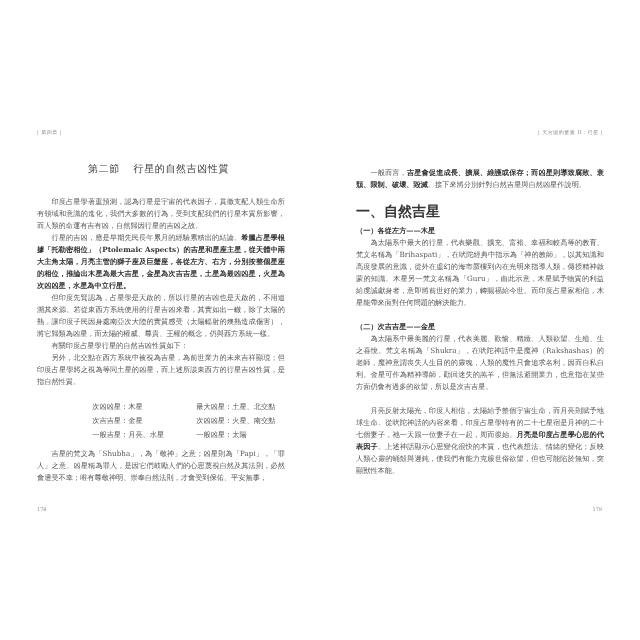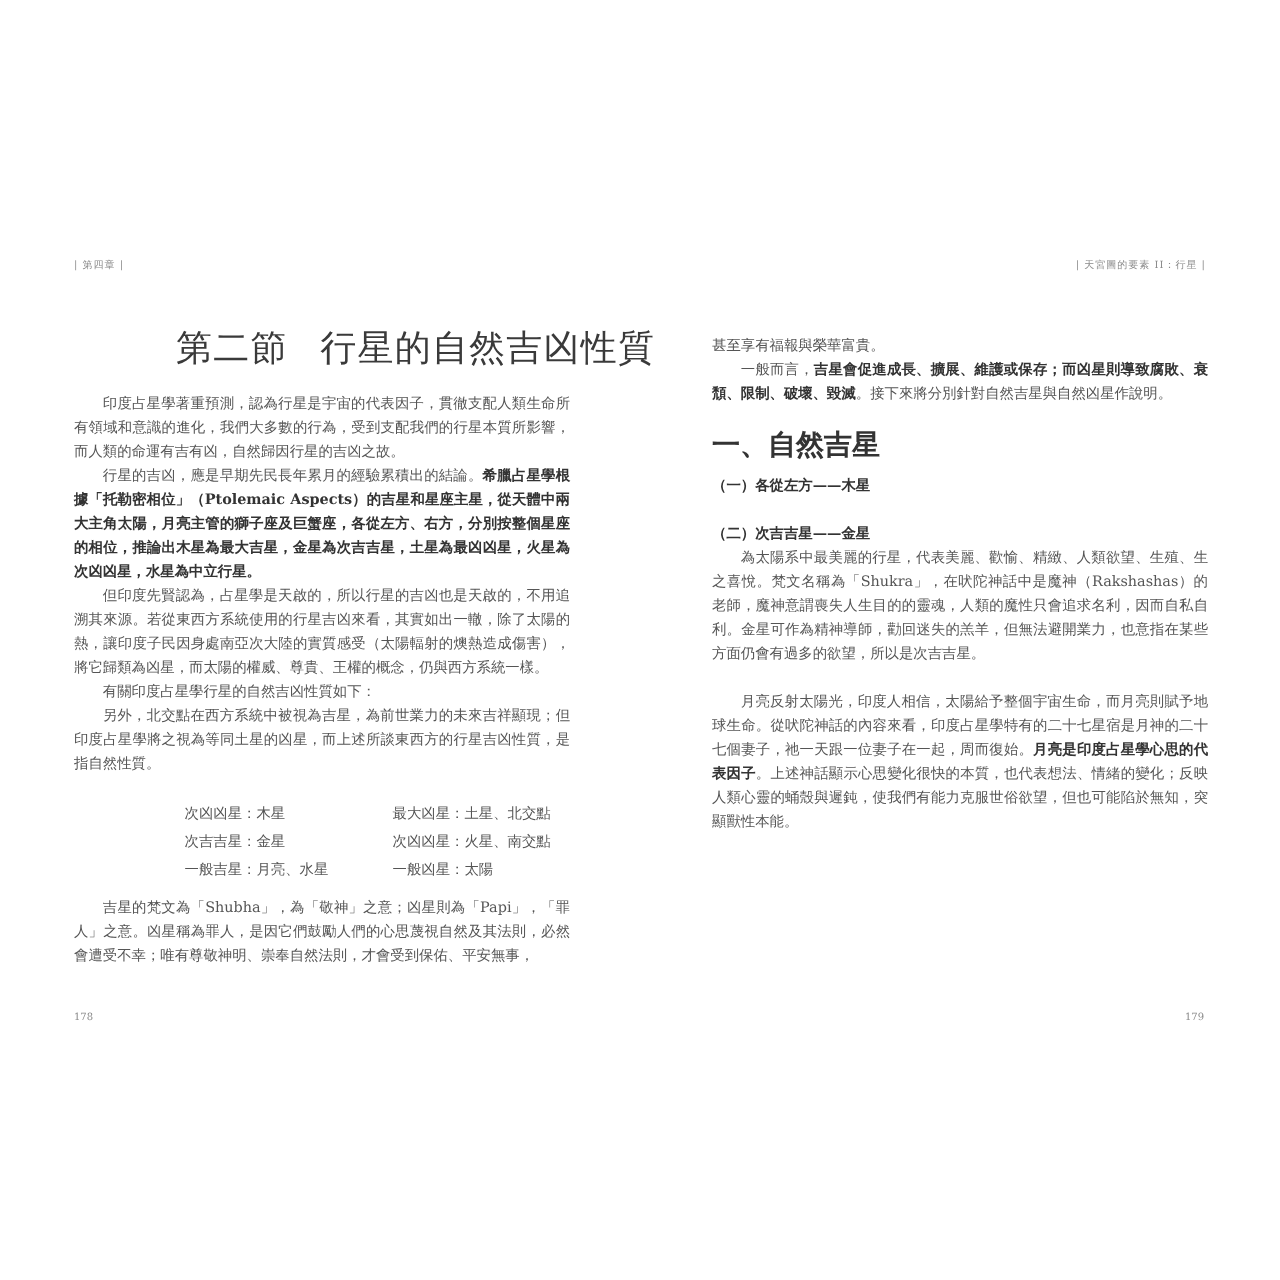--- a/index.html
+++ b/index.html
@@ -16,21 +16,21 @@
   .page.right .running-head { right:37px; }
   .folio { position:absolute; top:506px; font-size:5px; color:#8a8a8a; }
   .page.left .folio { left:37px; }
   .page.right .folio { right:38px; }
 
   .body-text { position:absolute; font-size:7.2px; line-height:12px; color:#555; text-align:justify; }
   .page.left .body-text { left:37px; width:248px; top:196px; }
   .page.right .body-text { left:356px; width:248px; top:167px; }
   .page.right .body-text { left:36px; }
 
-  .section-title { position:absolute; left:88px; top:162px; font-size:18px; color:#3a3a3a; letter-spacing:0.6px; white-space:nowrap; }
+  .section-title { position:absolute; left:88px; top:162px; font-size:10px; color:#3a3a3a; letter-spacing:0.6px; white-space:nowrap; }
   .section-title .num { margin-right:10px; }
 
   p { margin:0; }
   .indent { text-indent:2em; }
   b, .strong { font-weight:bold; color:#333; }
 
   .gap { height:8px; }
   .gap-lg { height:12px; }
 
   .table { margin:12px 0 6px 0; padding-left:40px; }
@@ -89,30 +89,30 @@
       <p class="indent">吉星的梵文為「Shubha」，為「敬神」之意；凶星則為「Papi」，「罪人」之意。凶星稱為罪人，是因它們鼓勵人們的心思蔑視自然及其法則，必然會遭受不幸；唯有尊敬神明、崇奉自然法則，才會受到保佑、平安無事，</p>
     </div>
 
     <div class="folio">178</div>
   </div>
 
   <div class="page right">
     <div class="running-head">| 天宮圖的要素 II：行星 |</div>
 
     <div class="body-text">
-      <p>甚至享有福報與榮華富貴。</p>
       <p class="indent">
         <span>一般而言，</span><b>吉星會促進成長、擴展、維護或保存；而凶星則導致腐敗、衰頹、限制、破壞、毀滅</b><span>。接下來將分別針對自然吉星與自然凶星作說明。</span>
       </p>
 
       <div class="gap"></div>
       <p class="h2">一、自然吉星</p>
 
       <div class="gap"></div>
       <p class="h3">（一）各從左方——木星</p>
+      <p class="indent">為太陽系中最大的行星，代表樂觀、擴充、富裕、幸福和較高等的教育。梵文名稱為「Brihaspati」，在吠陀經典中指示為「神的教師」，以其知識和高度發展的意識，從外在虛幻的海市蜃樓到內在光明來指導人類，傳授精神啟蒙的知識。木星另一梵文名稱為「Guru」，由此示意，木星賦予物質的利益給虔誠獻身者，意即將前世好的業力，轉賜福給今世。而印度占星家相信，木星能帶來面對任何問題的解決能力。</p>
 
       <div class="gap-lg"></div>
       <p class="h3">（二）次吉吉星——金星</p>
       <p class="indent">為太陽系中最美麗的行星，代表美麗、歡愉、精緻、人類欲望、生殖、生之喜悅。梵文名稱為「Shukra」，在吠陀神話中是魔神（Rakshashas）的老師，魔神意謂喪失人生目的的靈魂，人類的魔性只會追求名利，因而自私自利。金星可作為精神導師，勸回迷失的羔羊，但無法避開業力，也意指在某些方面仍會有過多的欲望，所以是次吉吉星。</p>
 
       <div class="gap-lg"></div>
       <p class="indent">
         <span>月亮反射太陽光，印度人相信，太陽給予整個宇宙生命，而月亮則賦予地球生命。從吠陀神話的內容來看，印度占星學特有的二十七星宿是月神的二十七個妻子，祂一天跟一位妻子在一起，周而復始。</span><b>月亮是印度占星學心思的代表因子</b><span>。上述神話顯示心思變化很快的本質，也代表想法、情緒的變化；反映人類心靈的蛹殼與遲鈍，使我們有能力克服世俗欲望，但也可能陷於無知，突顯獸性本能。</span>
       </p>
     </div>

